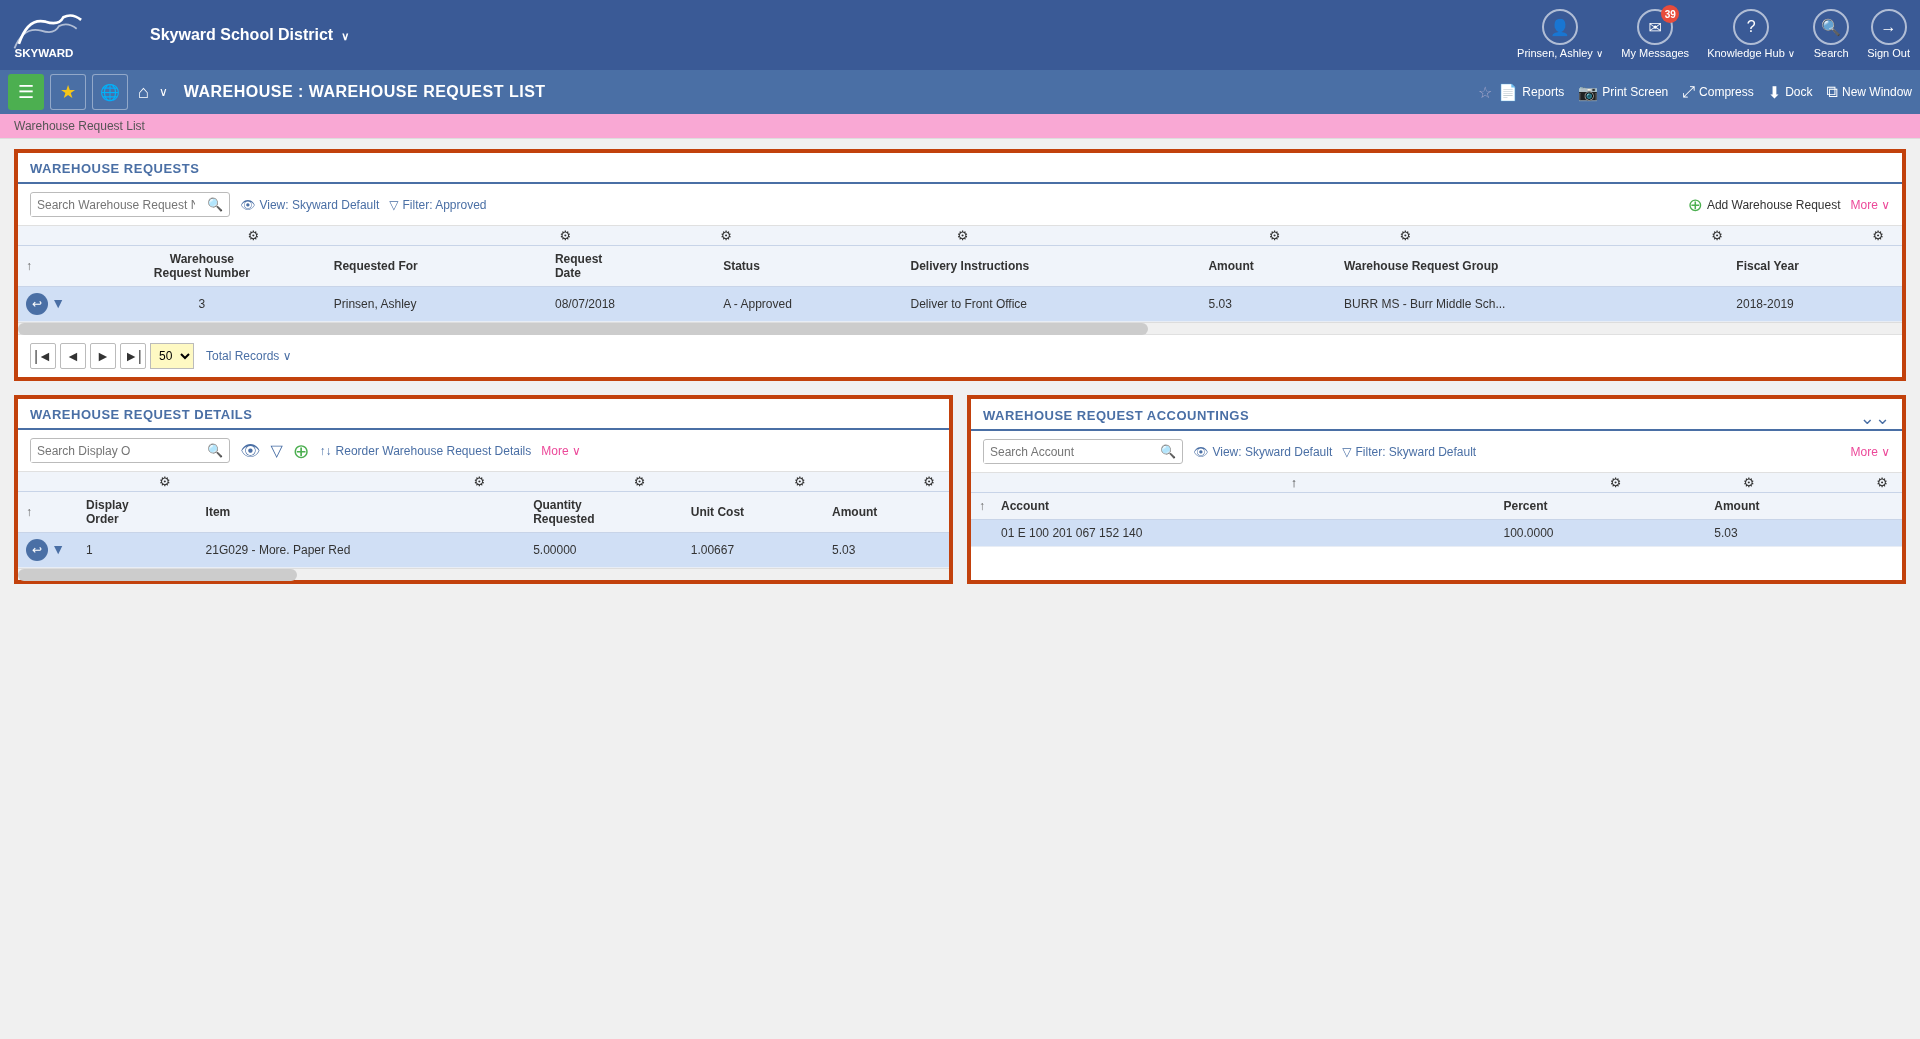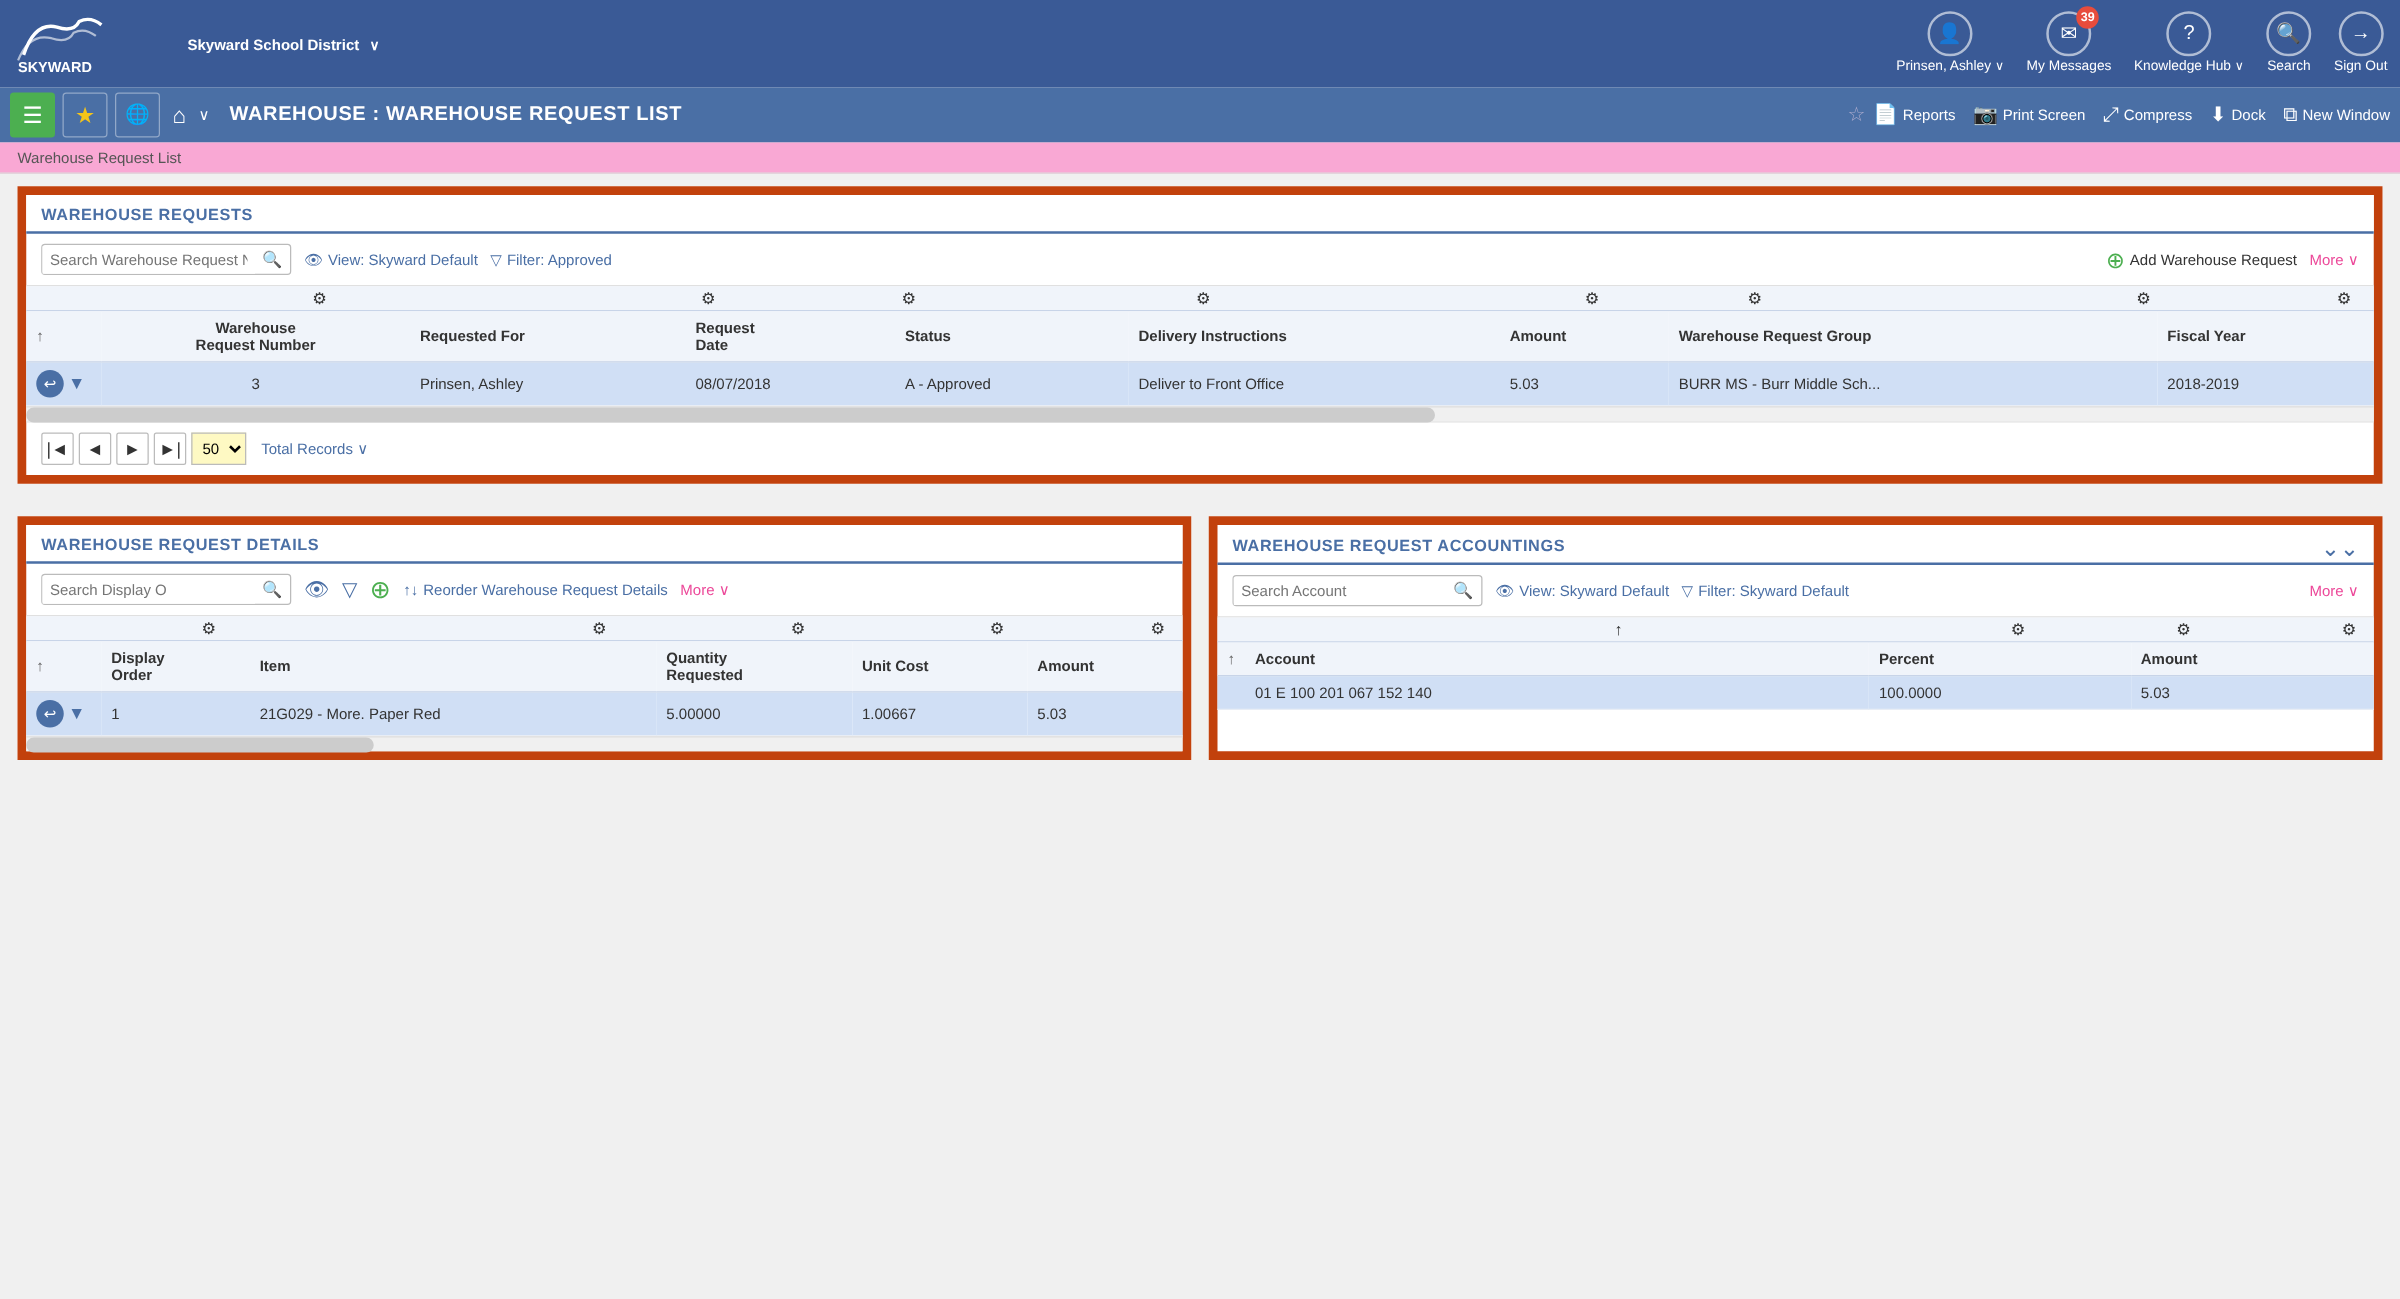--- a/index.html
+++ b/index.html
@@ -16,21 +16,21 @@
     }
     .skyward-logo {
       display: flex;
       align-items: center;
       margin-right: 20px;
       min-width: 120px;
     }
     .skyward-logo svg { width: 80px; height: 50px; }
     .org-info { flex: 1; }
     .org-name { font-size: 15px; font-weight: bold; color: white; cursor: pointer; }
-    .org-name span { font-size: 12px; }
+    .org-name span { font-size: 16px; }
     .year-select { font-size: 12px; color: #ccd; cursor: pointer; margin-top: 2px; }
     .top-nav-right { display: flex; align-items: center; gap: 18px; }
     .nav-item { display: flex; flex-direction: column; align-items: center; cursor: pointer; color: white; font-size: 11px; gap: 2px; }
     .nav-item .icon-circle { width: 36px; height: 36px; border-radius: 50%; border: 2px solid rgba(255,255,255,0.6); display: flex; align-items: center; justify-content: center; font-size: 16px; }
     .messages-badge { position: relative; }
     .badge { position: absolute; top: -4px; right: -6px; background: #e74c3c; color: white; border-radius: 50%; width: 18px; height: 18px; font-size: 10px; display: flex; align-items: center; justify-content: center; font-weight: bold; margin-left: 31px; }
     .nav-label { font-size: 11px; text-align: center; line-height: 1.2; }
 
     
     .toolbar {
@@ -59,21 +59,21 @@
       border-bottom: 1px solid #ddd;
       padding: 5px 14px;
       font-size: 12px;
       color: #555;
     }
 
     
     .main-content { padding: 10px 14px; }
 
     
-    .section { background: white; border: 7px solid #c2410c; margin-bottom: 26px; }
+    .section { background: white; border: 4px solid #c2410c; margin-bottom: 14px; }
     .section-header { background: white; padding: 8px 12px 0 12px; border-bottom: 2px solid #4a6fa5; }
     .section-title { color: #4a6fa5; font-size: 13px; font-weight: bold; letter-spacing: 0.5px; padding-bottom: 6px; }
 
     
     .search-bar { display: flex; align-items: center; padding: 8px 12px; gap: 10px; border-bottom: 1px solid #e0e0e0; flex-wrap: wrap; }
     .search-input-wrap { display: flex; align-items: center; border: 1px solid #bbb; border-radius: 3px; background: white; }
     .search-input-wrap input { border: none; outline: none; padding: 4px 6px; font-size: 12px; width: 170px; }
     .search-input-wrap .s-icon { padding: 4px 6px; color: #666; cursor: pointer; }
     .view-btn { display: flex; align-items: center; gap: 4px; color: #4a6fa5; font-size: 12px; cursor: pointer; }
     .filter-btn { display: flex; align-items: center; gap: 4px; color: #4a6fa5; font-size: 12px; cursor: pointer; }

